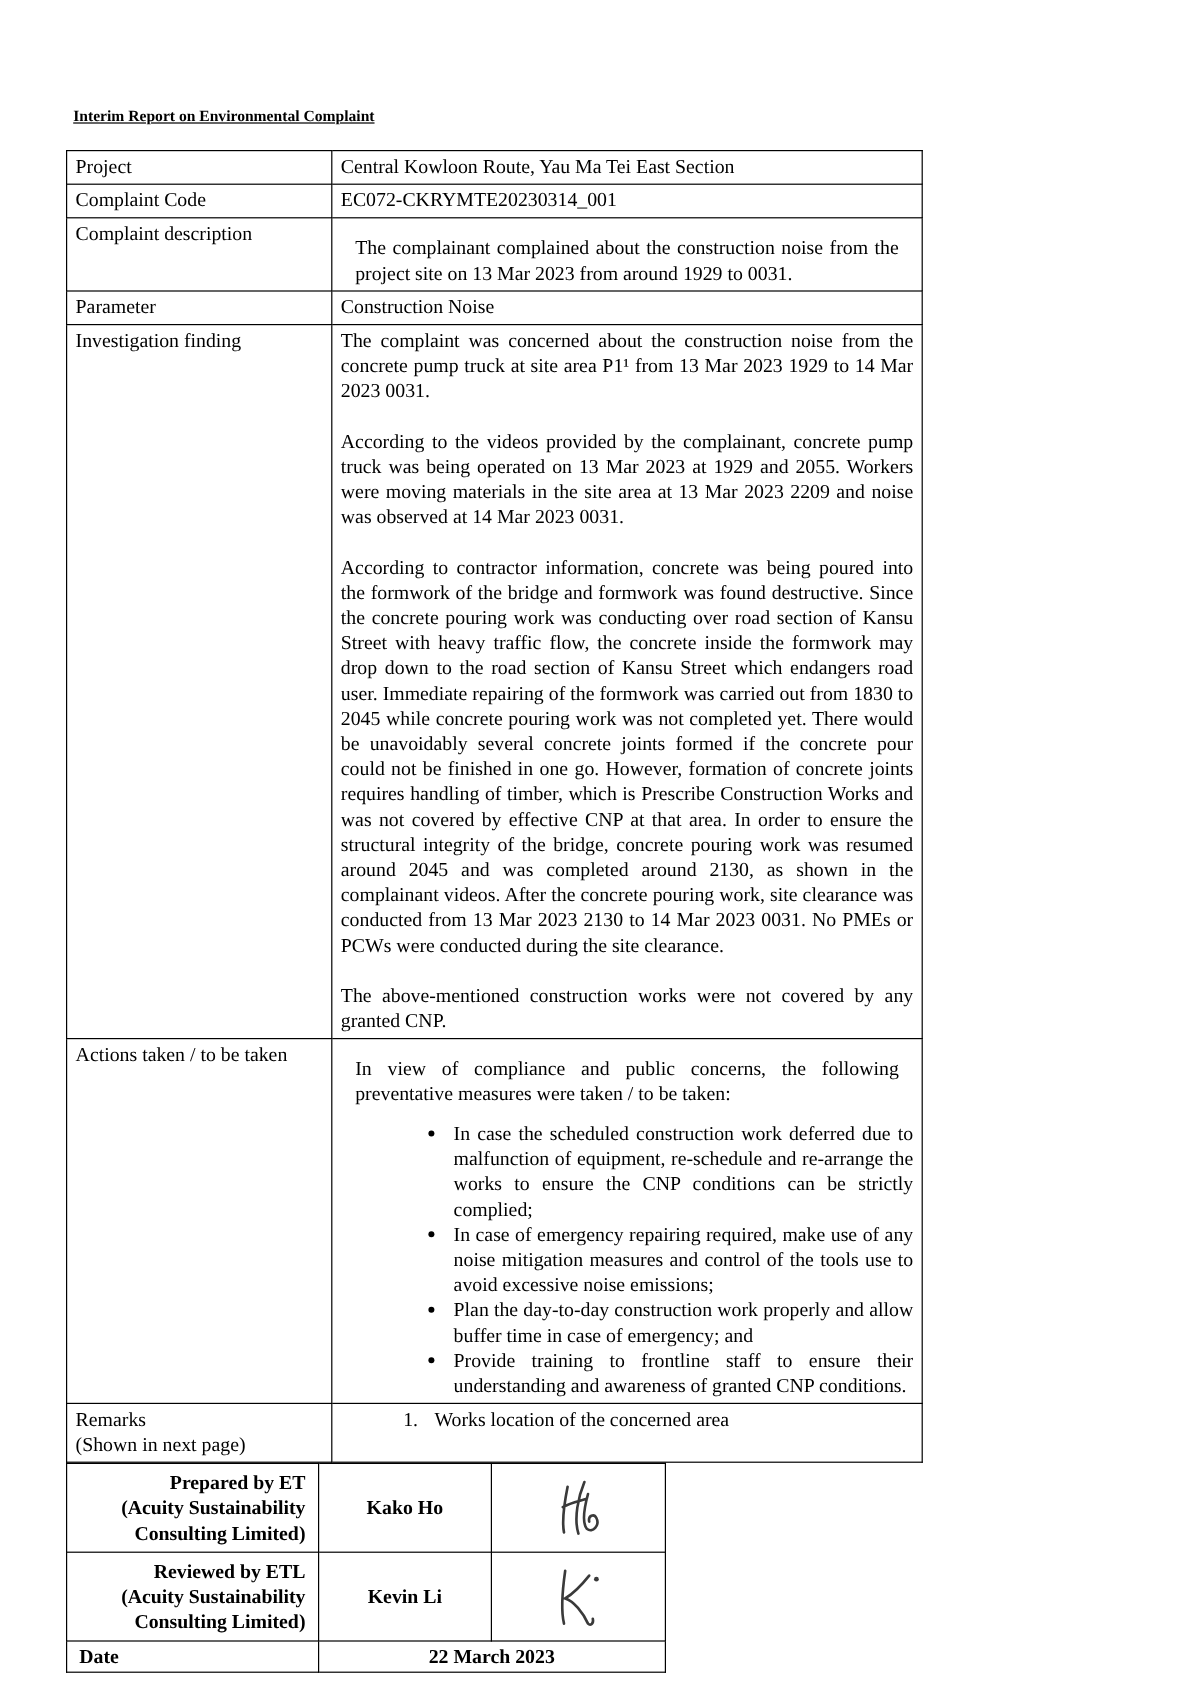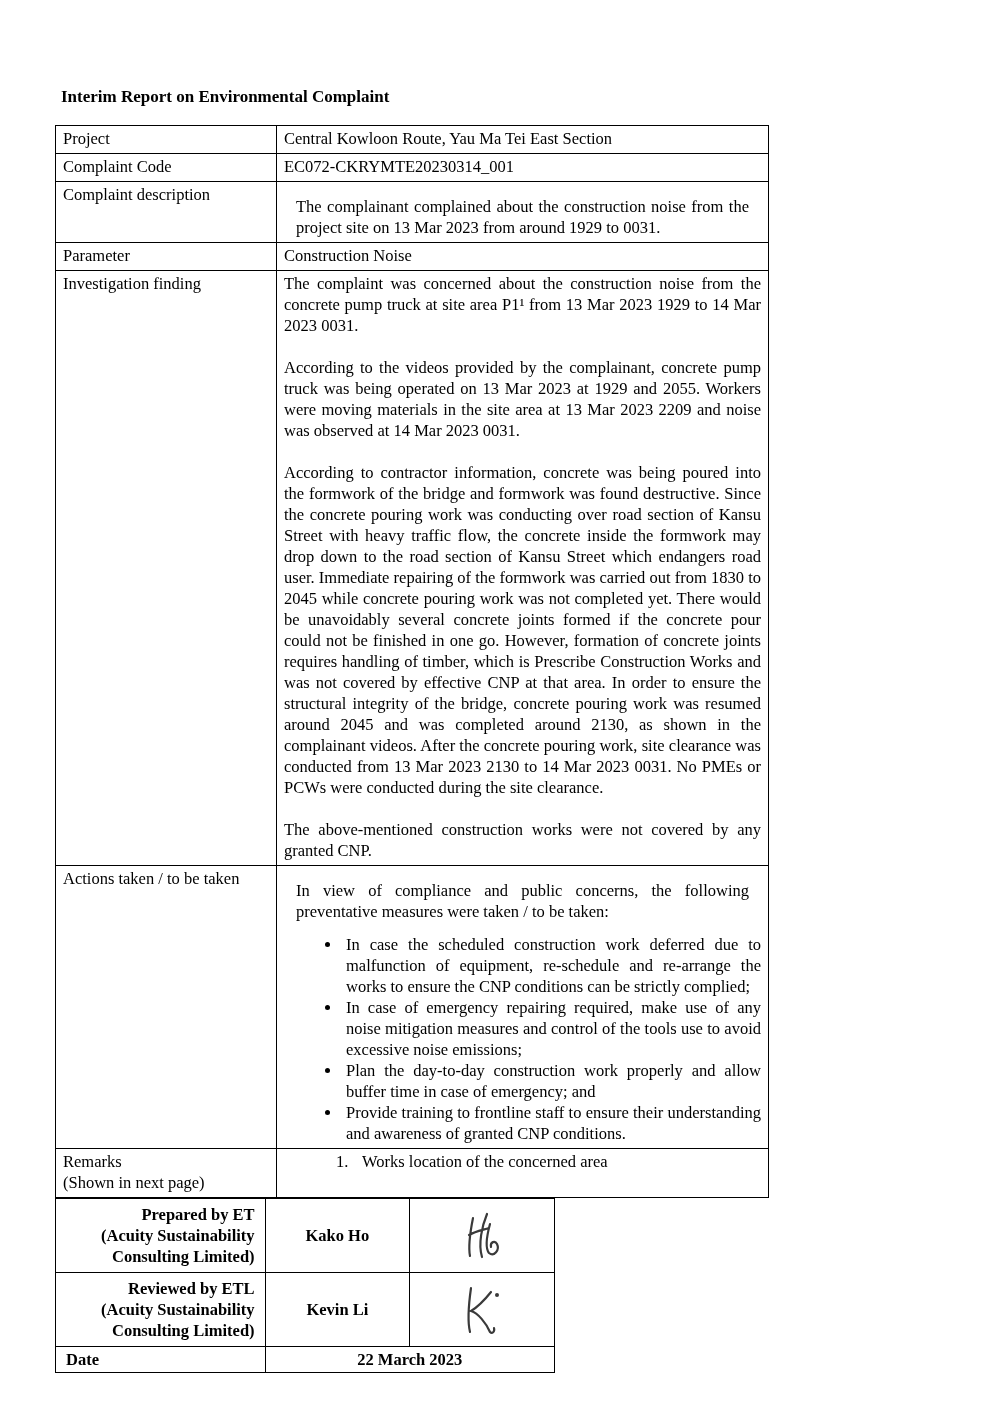--- a/index.html
+++ b/index.html
@@ -9,42 +9,43 @@
     height: 1404px;
     background: #ffffff;
     color: #000000;
     font-family: "Liberation Serif", "DejaVu Serif", serif;
     font-size: 16.5px;
     line-height: 21px;
   }
   .page { padding: 86px 50px 0 55px; }
 
   .title {
-    font-size: 17px;
+    font-size: 13px;
     font-weight: 700;
+    text-decoration: underline;
     margin: 0 0 17px 6px;
     line-height: 22px;
   }
 
   table { border-collapse: collapse; }
   td { vertical-align: top; }
 
   .main { width: 714px; }
   .main td {
     border: 1px solid #000;
     padding: 2px 7px 4px 7px;
   }
   .main .lbl { width: 221px; }
 
   .para { margin: 0 0 21px 0; text-align: justify; }
   .para:last-child { margin-bottom: 0; }
   .single { margin: 12px; }
 
   .bullets { margin: 0; padding-left: 58px; }
-  .bullets li { text-align: justify; padding-left: 4px; }
+  .bullets li { text-align: justify; padding-left: 4px; margin-left: 32px; }
 
   .pre { white-space: pre-line; }
 
   .remark-item { display: flex; }
   .remark-num { margin-left: 52px; width: 26px; flex: none; }
 
   .sign { width: 500px; margin-top: 0; }
   .sign td { border: 1px solid #000; font-weight: bold; }
   .sign .role {
     width: 210px;

